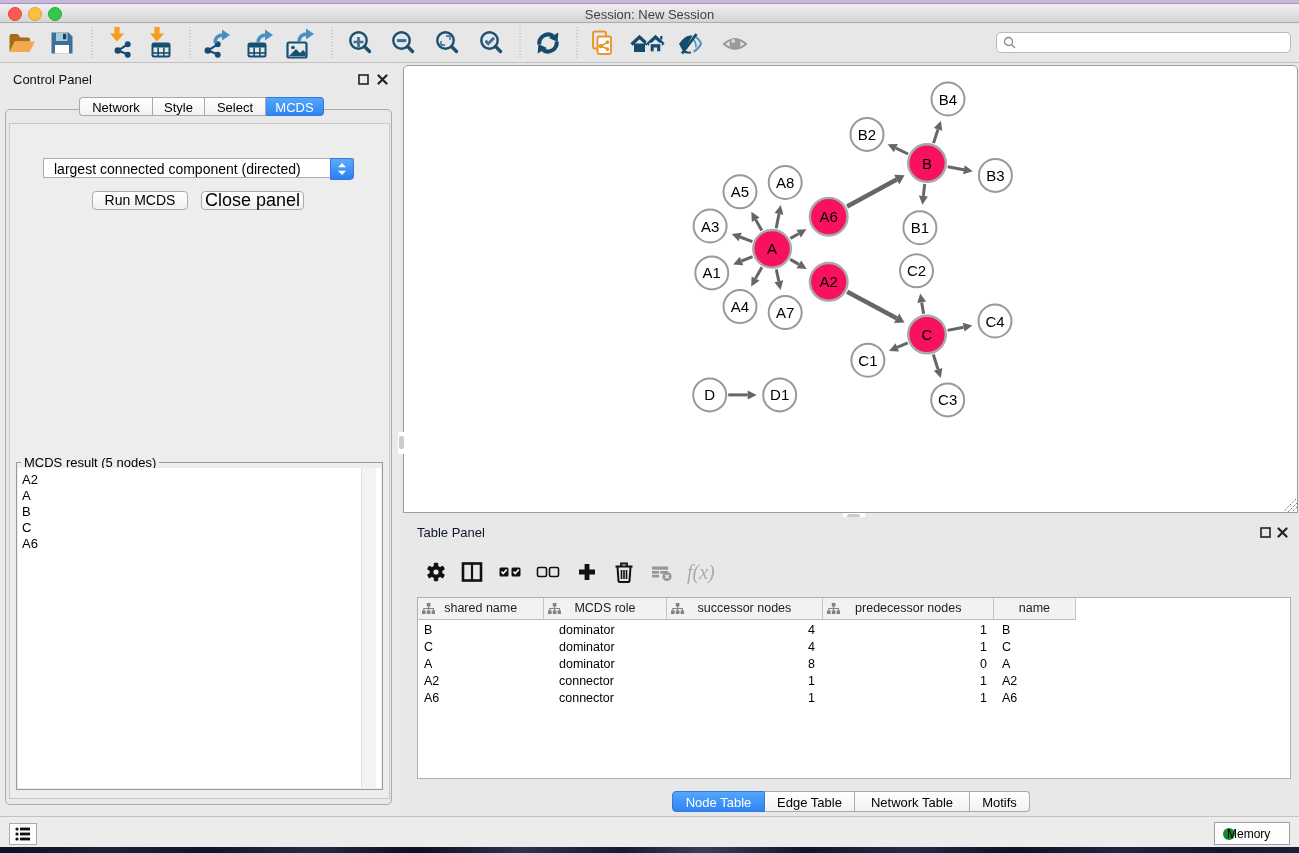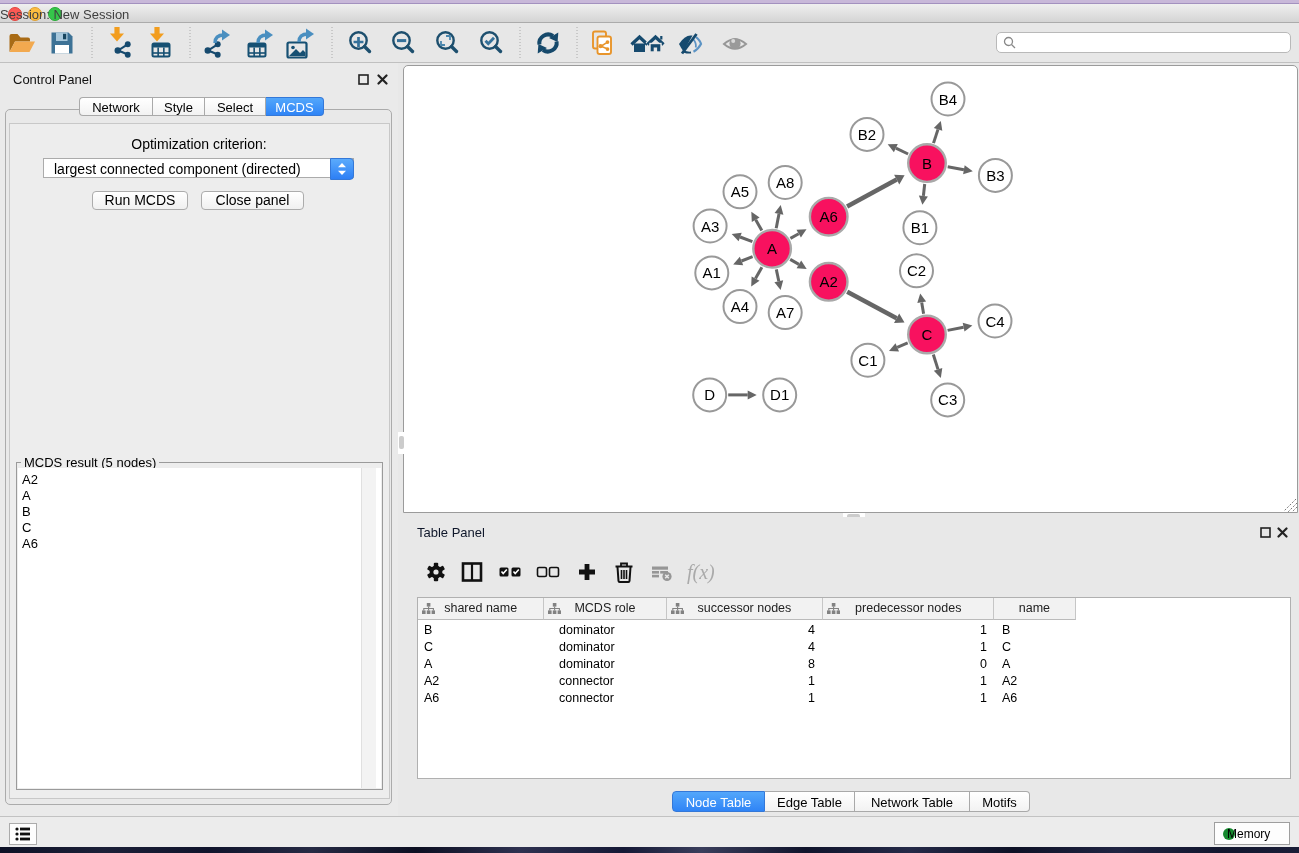--- a/index.html
+++ b/index.html
@@ -6,21 +6,21 @@
 .tl{width:12px;height:12px;border-radius:50%;position:absolute;top:0}
 </style></head>
 <body>
 
 <div class="abs" style="left:0;top:0;width:1299px;height:4px;background:#c8b8d9;border-bottom:1px solid #a391bf;box-sizing:border-box"></div>
 
 <div class="abs" style="left:0;top:4px;width:1299px;height:19px;background:linear-gradient(#efefef,#d4d4d4);border-bottom:1px solid #ababab;box-sizing:border-box">
   <div class="tl" style="left:8px;top:3px;background:#fc5954;border:1px solid #e2453f"></div>
   <div class="tl" style="left:28px;top:3px;background:#fdbd40;border:1px solid #e0a135"></div>
   <div class="tl" style="left:48px;top:3px;background:#35c64a;border:1px solid #2aab38"></div>
-  <div class="abs" style="left:0;width:1299px;top:3px;font-size:13px;color:#404040">Session: New Session</div>
+  <div class="abs" style="left:0;width:1299px;top:3px;text-align:center;font-size:13px;color:#404040">Session: New Session</div>
 </div>
 
 <div class="abs" id="toolbar" style="left:0;top:23px;width:1299px;height:40px;background:#e7e7e7;border-bottom:1px solid #c0c0c0;box-sizing:border-box">
     <svg width="1299" height="40" viewBox="0 0 1299 40" style="position:absolute;left:0;top:0">
       <line x1="92" y1="4" x2="92" y2="36" stroke="#aaa" stroke-width="1" stroke-dasharray="1,2"></line>
       <line x1="190" y1="4" x2="190" y2="36" stroke="#aaa" stroke-width="1" stroke-dasharray="1,2"></line>
       <line x1="332" y1="4" x2="332" y2="36" stroke="#aaa" stroke-width="1" stroke-dasharray="1,2"></line>
       <line x1="520" y1="4" x2="520" y2="36" stroke="#aaa" stroke-width="1" stroke-dasharray="1,2"></line>
       <line x1="577" y1="4" x2="577" y2="36" stroke="#aaa" stroke-width="1" stroke-dasharray="1,2"></line>
       <g transform="translate(22,20)">
@@ -169,34 +169,33 @@
     </svg>
 
   <div class="abs" style="left:79px;top:34px;height:19px;display:flex;font-size:13px;line-height:19px;text-align:center">
     <div style="width:72px;background:linear-gradient(#fff,#f2f2f2);border:1px solid #a9a9a9;border-radius:4px 0 0 4px;border-right:none">Network</div>
     <div style="width:51px;background:linear-gradient(#fff,#f2f2f2);border:1px solid #a9a9a9;border-right:none">Style</div>
     <div style="width:60px;background:linear-gradient(#fff,#f2f2f2);border:1px solid #a9a9a9">Select</div>
     <div style="width:57px;background:linear-gradient(#53a7fb,#2f84f6);border:1px solid #3478d8;border-left:none;border-radius:0 4px 4px 0;color:#fff">MCDS</div>
   </div>
 
   <div class="abs" style="left:9px;top:60px;width:381px;height:676px;border:1px solid #c8c8c8;background:#ededed;box-sizing:border-box"></div>
-  <div class="abs" style="left:0;top:73px;width:398px;text-align:center;font-size:14px;color:#000">Optimization criterion:</div>
 
   <div class="abs" style="left:43px;top:95px;width:311px;height:20px;background:#fff;border:1px solid #ababab;border-radius:0;box-sizing:border-box">
     <div class="abs" style="left:10px;top:2px;font-size:14px;color:#000">largest connected component (directed)</div>
     <div class="abs" style="right:-1px;top:-1px;width:22px;height:20px;background:linear-gradient(#5babfc,#2d7ff5);border-radius:0 4px 4px 0;border:1px solid #3478d8;box-sizing:content-box">
       <svg width="22" height="20" viewBox="0 0 22 20">
           <path d="M11 4 L15 8.2 L7 8.2 Z" fill="#fff"></path>
           <path d="M11 16 L15 11.8 L7 11.8 Z" fill="#fff"></path>
         </svg>
     </div>
   </div>
 
   <div class="abs" style="left:92px;top:128px;width:96px;height:19px;background:linear-gradient(#fff,#f0f0f0);border:1px solid #acacac;border-radius:4px;box-sizing:border-box;text-align:center;font-size:14px;line-height:17px">Run MCDS</div>
-  <div class="abs" style="left:201px;top:128px;width:103px;height:19px;background:linear-gradient(#fff,#f0f0f0);border:1px solid #acacac;border-radius:4px;box-sizing:border-box;text-align:center;font-size:14px;line-height:17px">Close panel</div>
+  <div class="abs" style="left:201px;top:128px;width:103px;height:19px;background:linear-gradient(#fff,#f0f0f0);border:1px solid #acacac;border-radius:4px;box-sizing:border-box;text-align:center;font-size:18px;line-height:17px">Close panel</div>
 
   <div class="abs" style="left:16px;top:399px;width:367px;height:328px;border:1px solid #9a9a9a;box-sizing:border-box"></div>
   <div class="abs" style="left:21px;top:392px;background:#ededed;padding:0 3px;font-size:13px;color:#000">MCDS result (5 nodes)</div>
   <div class="abs" style="left:18px;top:405px;width:363px;height:320px;background:#fff"></div>
   <div class="abs" style="left:361px;top:405px;width:14px;height:320px;background:#f3f3f3;border-left:1px solid #e0e0e0"></div>
   <div class="abs" style="left:22px;top:409px;font-size:13px;line-height:16px;color:#000">A2<br>A<br>B<br>C<br>A6</div>
 </div>
 
 <div class="abs" style="left:403px;top:65px;width:895px;height:448px;border:1px solid #9b9b9b;border-radius:5px 5px 0 0;background:#fff;box-sizing:border-box">
   <svg id="graph" width="890" height="424" viewBox="0 0 890 424" style="display:block;margin-left:2px">

